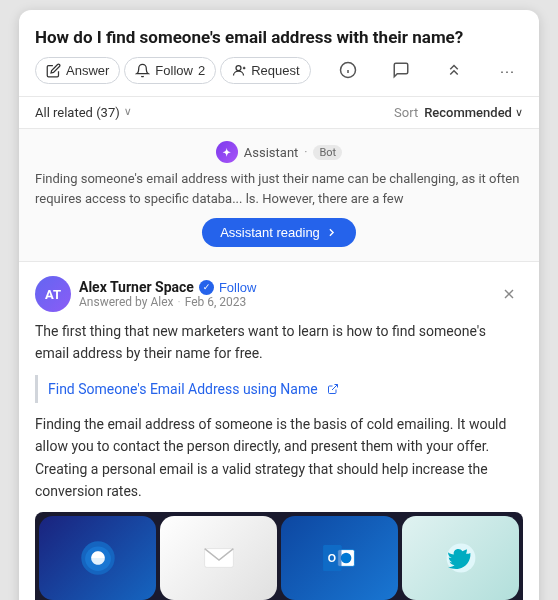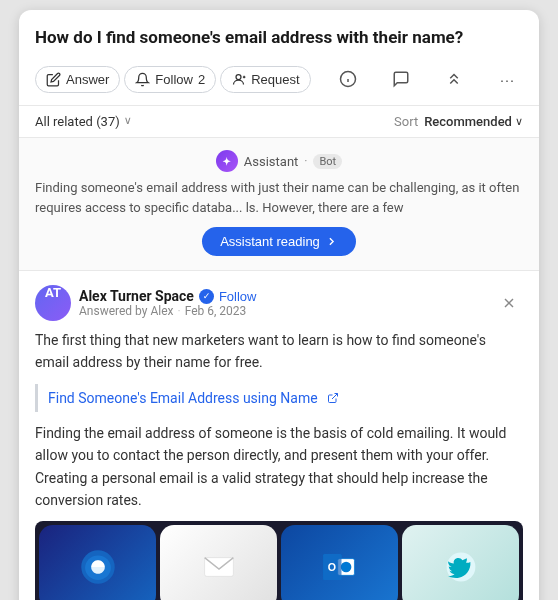--- a/index.html
+++ b/index.html
@@ -21,21 +21,21 @@
     }
     .question-header {
       padding: 16px 16px 10px 16px;
       border-bottom: 1px solid #e8e8e8;
     }
     .question-title {
       font-size: 17px;
       font-weight: 700;
       color: #1a1a1a;
       line-height: 1.3;
-      margin-bottom: 15px;
+      margin-bottom: 6px;
     }
     .action-bar {
       display: flex;
       align-items: center;
       gap: 4px;
     }
     .action-btn {
       display: flex;
       gap: 5px;
       padding: 5px 10px;
@@ -151,20 +151,21 @@
       align-items: center;
       gap: 8px;
       margin-bottom: 8px;
     }
     .author-avatar-img {
       width: 36px;
       height: 36px;
       background: linear-gradient(135deg, #6366f1, #8b5cf6);
       border-radius: 50%;
       display: flex;
+      align-items: center;
       justify-content: center;
       color: white;
       font-size: 13px;
       font-weight: bold;
     }
     .author-info { flex: 1; }
     .author-name-row {
       display: flex;
       align-items: center;
       gap: 5px;

